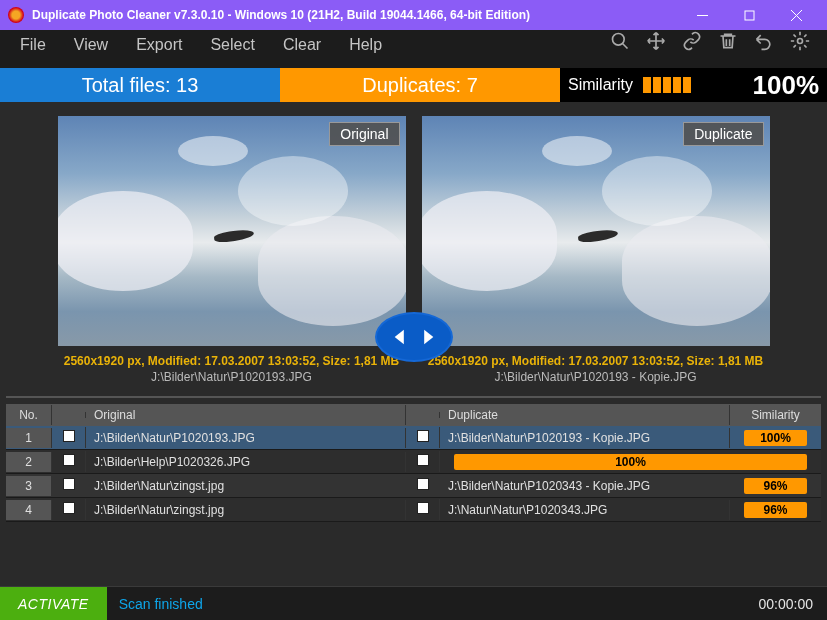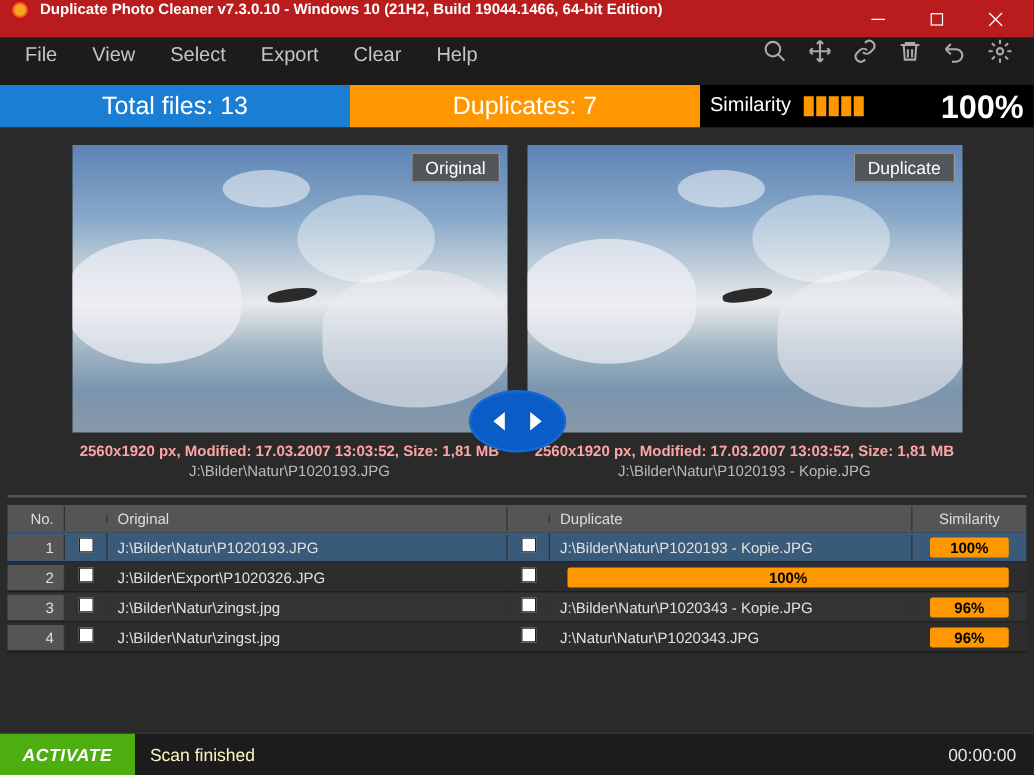--- a/index.html
+++ b/index.html
@@ -1,17 +1,17 @@
 <!DOCTYPE html>
 <html><head>
 <meta charset="utf-8">
 <style>
 *{margin:0;padding:0;box-sizing:border-box;font-family:'Segoe UI',Arial,sans-serif}
 body{background:#2a2a2a;width:827px;height:620px;overflow:hidden;color:#e0e0e0;font-size:13px}
-.titlebar{height:30px;background:#b91c1c;display:flex;padding:0 8px}
+.titlebar{height:30px;background:#8b5cf6;display:flex;align-items:center;padding:0 8px}
 .titlebar-icon{width:16px;height:16px;border-radius:50%;background:radial-gradient(circle,#f5a623 35%,#d0021b 65%);margin-right:8px;flex-shrink:0}
 .titlebar-title{font-size:12px;font-weight:600;color:#fff;flex:1}
 .win-controls{display:flex;gap:2px;height:100%}
 .win-btn{width:45px;height:100%;display:flex;align-items:center;justify-content:center;color:#fff;cursor:pointer}
 .win-btn svg{width:11px;height:11px}
 .menubar{height:38px;background:#1c1c1c;display:flex;align-items:flex-start;padding:0 6px}
 .menu-item{padding:6px 14px;color:#c5c5c5;font-size:16px;cursor:pointer}
 .menubar-icons{margin-left:auto;display:flex;gap:14px;padding-right:10px}
 .menubar-icons .icn{width:22px;height:22px;display:flex;align-items:center;justify-content:center;color:#aaa;cursor:pointer}
 .menubar-icons svg{width:20px;height:20px}
@@ -23,42 +23,42 @@
 .stat-sim .lbl{font-size:16px}
 .sim-bars{display:flex;gap:2px}
 .sim-bars span{width:8px;height:16px;background:#ff9800}
 .stat-sim .val{font-size:26px;font-weight:600;margin-left:auto}
 .compare{display:flex;justify-content:center;gap:16px;padding:14px 30px 10px;position:relative;background:#2a2a2a}
 .img-card{width:348px;display:flex;flex-direction:column;align-items:center}
 .img-frame{width:348px;height:230px;background:linear-gradient(180deg,#5e84b5 0%,#87a8c8 25%,#c9d4dc 45%,#e8ebed 55%,#a5b8c5 70%,#7a95ae 85%,#8899a8 100%);position:relative;overflow:hidden}
 .img-frame::before{content:"";position:absolute;width:40px;height:10px;background:#2b2b2b;top:50%;left:45%;border-radius:40% 50% 50% 40%;transform:rotate(-8deg)}
 .img-frame::after{content:"";position:absolute;width:70px;height:30px;background:rgba(255,255,255,.5);border-radius:50%;top:20px;left:120px;box-shadow:80px 40px 0 20px rgba(255,255,255,.4),-90px 90px 0 35px rgba(240,240,245,.7),120px 120px 0 40px rgba(235,235,240,.6)}
 .img-badge{position:absolute;top:6px;right:6px;background:rgba(80,80,80,.9);color:#fff;font-size:14px;padding:3px 10px;border:1px solid #999}
-.img-meta{font-size:12px;font-weight:600;color:#fca5a5;margin-top:8px;text-align:center}
+.img-meta{font-size:12px;font-weight:600;color:#eab308;margin-top:8px;text-align:center}
 .img-path{font-size:12px;color:#bbb;text-align:center;margin-top:2px}
 .swap-btn{position:absolute;top:210px;left:50%;transform:translateX(-50%);width:78px;height:50px;background:#0a5cc7;border-radius:50%;display:flex;align-items:center;justify-content:center;gap:2px;cursor:pointer;z-index:5;border:2px solid #1568d6}
 .swap-btn svg{width:22px;height:22px;fill:#fff}
 .grid{margin:6px 6px 0}
 .gh{display:flex;background:#555;height:22px;align-items:center;font-size:12px;color:#ddd}
 .gh>div,.gr>div{padding:3px 8px}
-.c-no{width:46px;text-align:right;border-right:1px solid #333}
+.c-no{width:46px;text-align:center;border-right:1px solid #333}
 .c-chk{width:34px;text-align:center;border-right:1px solid #333}
 .c-orig{width:320px;border-right:1px solid #333}
 .c-dchk{width:34px;text-align:center;border-right:1px solid #333}
 .c-dup{width:290px;border-right:1px solid #333}
 .c-sim{flex:1;text-align:center}
 .gr{display:flex;height:24px;align-items:center;font-size:12px;background:#2d2d2d;border-bottom:1px solid #1a1a1a}
 .gr:nth-child(odd){background:#333}
 .gr.sel{background:#3a5a7a}
 .gr .c-no{background:#555}
 .chk{width:12px;height:12px;background:#fff;border:1px solid #222;display:inline-block}
 .sim-pill{background:#ff9800;color:#000;font-size:12px;font-weight:600;padding:1px 0;border-radius:2px;display:block;margin:0 6px}
 .footer{position:absolute;bottom:0;left:0;right:0;height:34px;background:#1c1c1c;display:flex;align-items:center;border-top:1px solid #3a3a3a}
-.activate{background:#4caf0f;color:#fff;font-weight:700;font-style:italic;height:100%;padding:0 18px;display:flex;align-items:center;font-size:14px;letter-spacing:.5px;cursor:pointer}
-.status-text{padding-left:12px;font-size:14px;color:#fef9c3}
+.activate{background:#4caf0f;color:#fff;font-weight:400;font-style:italic;height:100%;padding:0 18px;display:flex;align-items:center;font-size:14px;letter-spacing:.5px;cursor:pointer}
+.status-text{padding-left:12px;font-size:14px;color:#0ea5e9}
 .timer{margin-left:auto;padding-right:14px;font-size:14px;color:#e5e5e5}
 .divbar{height:2px;background:#555;margin:2px 6px 0}
 </style>
 </head>
 <body>
 
 <div class="titlebar">
   <div class="titlebar-icon"></div>
   <div class="titlebar-title">Duplicate Photo Cleaner v7.3.0.10 - Windows 10 (21H2, Build 19044.1466, 64-bit Edition)</div>
   <div class="win-controls">
@@ -76,22 +76,22 @@
         <svg viewBox="0 0 11 11">
           <path d="M0 0l11 11M11 0L0 11" stroke="#fff" stroke-width="1"></path>
         </svg>
       </div>
   </div>
 </div>
 
 <div class="menubar">
   <div class="menu-item">File</div>
   <div class="menu-item">View</div>
+  <div class="menu-item">Export</div>
   <div class="menu-item">Select</div>
-  <div class="menu-item">Export</div>
   <div class="menu-item">Clear</div>
   <div class="menu-item">Help</div>
   <div class="menubar-icons">
     <div class="icn">
         <svg viewBox="0 0 24 24" fill="none" stroke="currentColor" stroke-width="2">
           <circle cx="10" cy="10" r="7"></circle>
           <path d="M21 21l-6-6"></path>
         </svg>
       </div>
     <div class="icn">
@@ -182,21 +182,21 @@
         <div class="c-orig">J:\Bilder\Natur\P1020193.JPG</div>
         <div class="c-dchk"><span class="chk"></span></div>
         <div class="c-dup">J:\Bilder\Natur\P1020193 - Kopie.JPG</div>
         <div class="c-sim">
           <span class="sim-pill">100%</span>
         </div>
       </div>
       <div class="gr">
         <div class="c-no">2</div>
         <div class="c-chk"><span class="chk"></span></div>
-        <div class="c-orig">J:\Bilder\Export\P1020326.JPG</div>
+        <div class="c-orig">J:\Bilder\Help\P1020326.JPG</div>
         <div class="c-dchk"><span class="chk"></span></div>
         <div class="c-sim">
           <span class="sim-pill">100%</span>
         </div>
       </div>
       <div class="gr">
         <div class="c-no">3</div>
         <div class="c-chk"><span class="chk"></span></div>
         <div class="c-orig">J:\Bilder\Natur\zingst.jpg</div>
         <div class="c-dchk"><span class="chk"></span></div>

